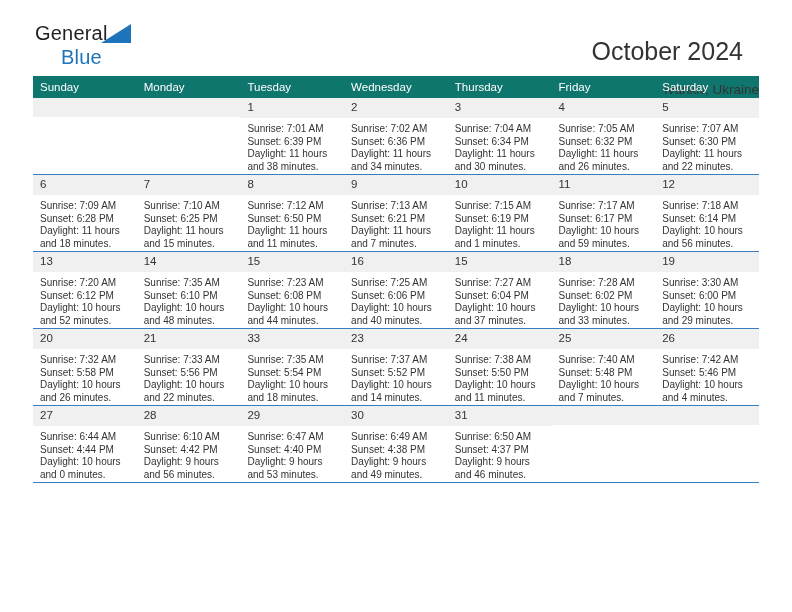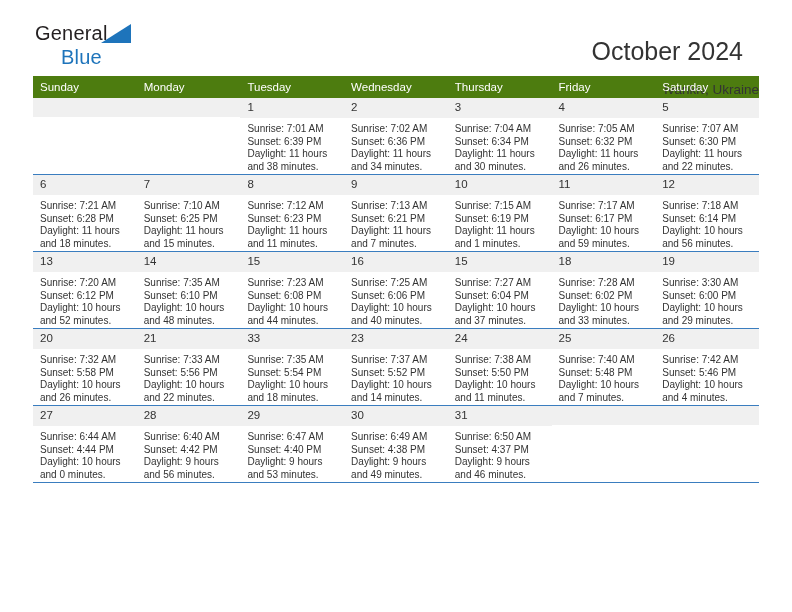--- a/index.html
+++ b/index.html
@@ -85,21 +85,21 @@
   }
 
   
   .calendar {
     width: 726px;
     border-collapse: collapse;
     table-layout: fixed;
     margin-top: 4px;
   }
   .calendar th {
-    background: #4d7c0f;
+    background: #0f766e;
     color: #ffffff;
     font-size: 11.5px;
     font-weight: normal;
     text-align: left;
     padding: 5px 0 5px 7px;
     height: 12px;
     border: none;
     margin-top: 44px;
   }
   .calendar td {
@@ -230,40 +230,40 @@
             <div>Daylight: 11 hours</div>
             <div>and 22 minutes.</div>
           </div>
         </td>
       </tr>
 
       <tr class="week-row">
         <td>
           <div class="daynum">6</div>
           <div class="cellbody">
-            <div>Sunrise: 7:21 AM</div>
+            <div>Sunrise: 7:09 AM</div>
             <div>Sunset: 6:28 PM</div>
             <div>Daylight: 11 hours</div>
             <div>and 18 minutes.</div>
           </div>
         </td>
         <td>
           <div class="daynum">7</div>
           <div class="cellbody">
             <div>Sunrise: 7:10 AM</div>
             <div>Sunset: 6:25 PM</div>
             <div>Daylight: 11 hours</div>
             <div>and 15 minutes.</div>
           </div>
         </td>
         <td>
           <div class="daynum">8</div>
           <div class="cellbody">
             <div>Sunrise: 7:12 AM</div>
-            <div>Sunset: 6:23 PM</div>
+            <div>Sunset: 6:50 PM</div>
             <div>Daylight: 11 hours</div>
             <div>and 11 minutes.</div>
           </div>
         </td>
         <td>
           <div class="daynum">9</div>
           <div class="cellbody">
             <div>Sunrise: 7:13 AM</div>
             <div>Sunset: 6:21 PM</div>
             <div>Daylight: 11 hours</div>
@@ -437,21 +437,21 @@
           <div class="cellbody">
             <div>Sunrise: 6:44 AM</div>
             <div>Sunset: 4:44 PM</div>
             <div>Daylight: 10 hours</div>
             <div>and 0 minutes.</div>
           </div>
         </td>
         <td>
           <div class="daynum">28</div>
           <div class="cellbody">
-            <div>Sunrise: 6:40 AM</div>
+            <div>Sunrise: 6:10 AM</div>
             <div>Sunset: 4:42 PM</div>
             <div>Daylight: 9 hours</div>
             <div>and 56 minutes.</div>
           </div>
         </td>
         <td>
           <div class="daynum">29</div>
           <div class="cellbody">
             <div>Sunrise: 6:47 AM</div>
             <div>Sunset: 4:40 PM</div>

